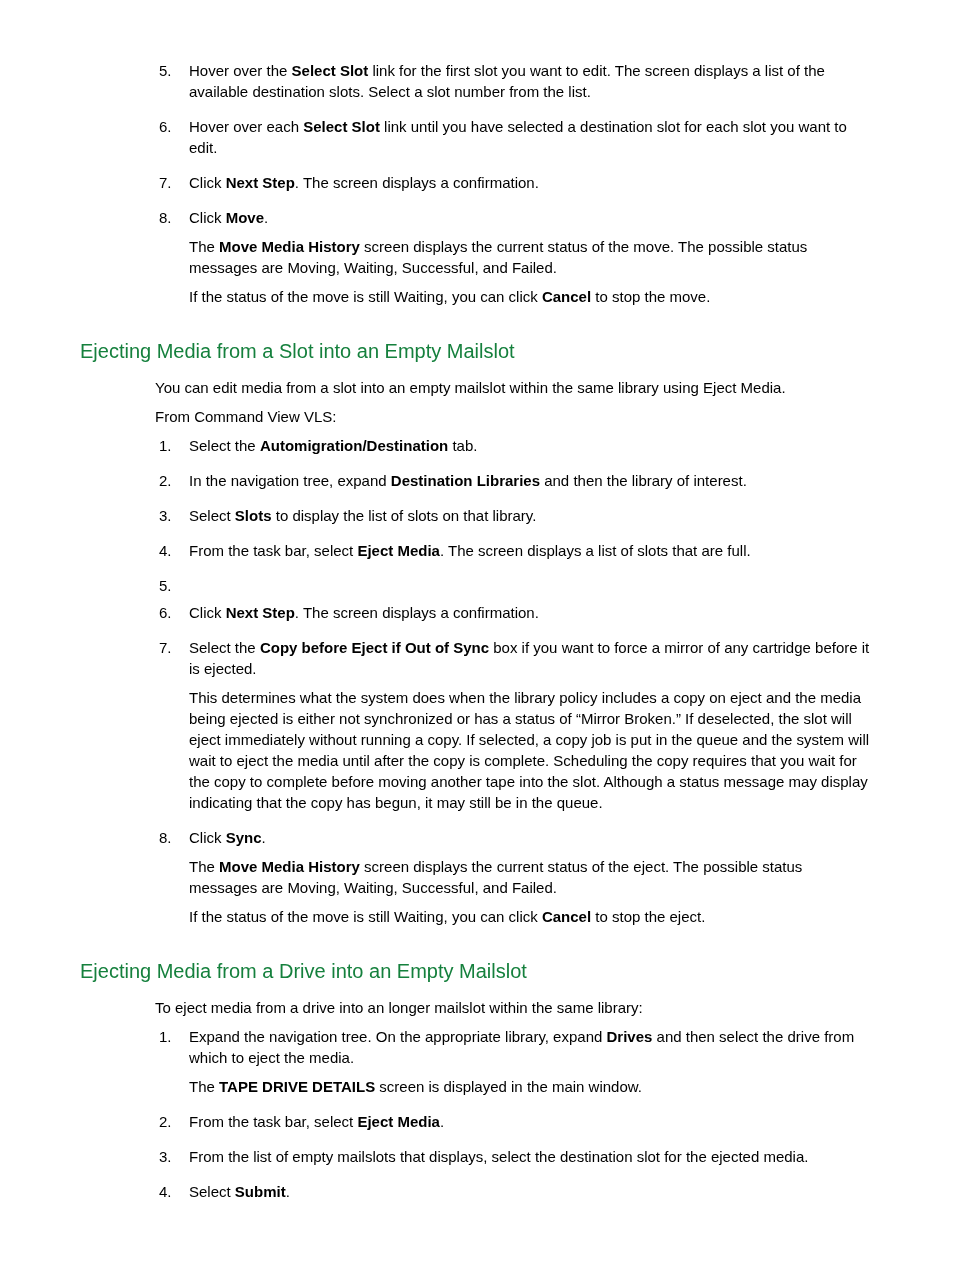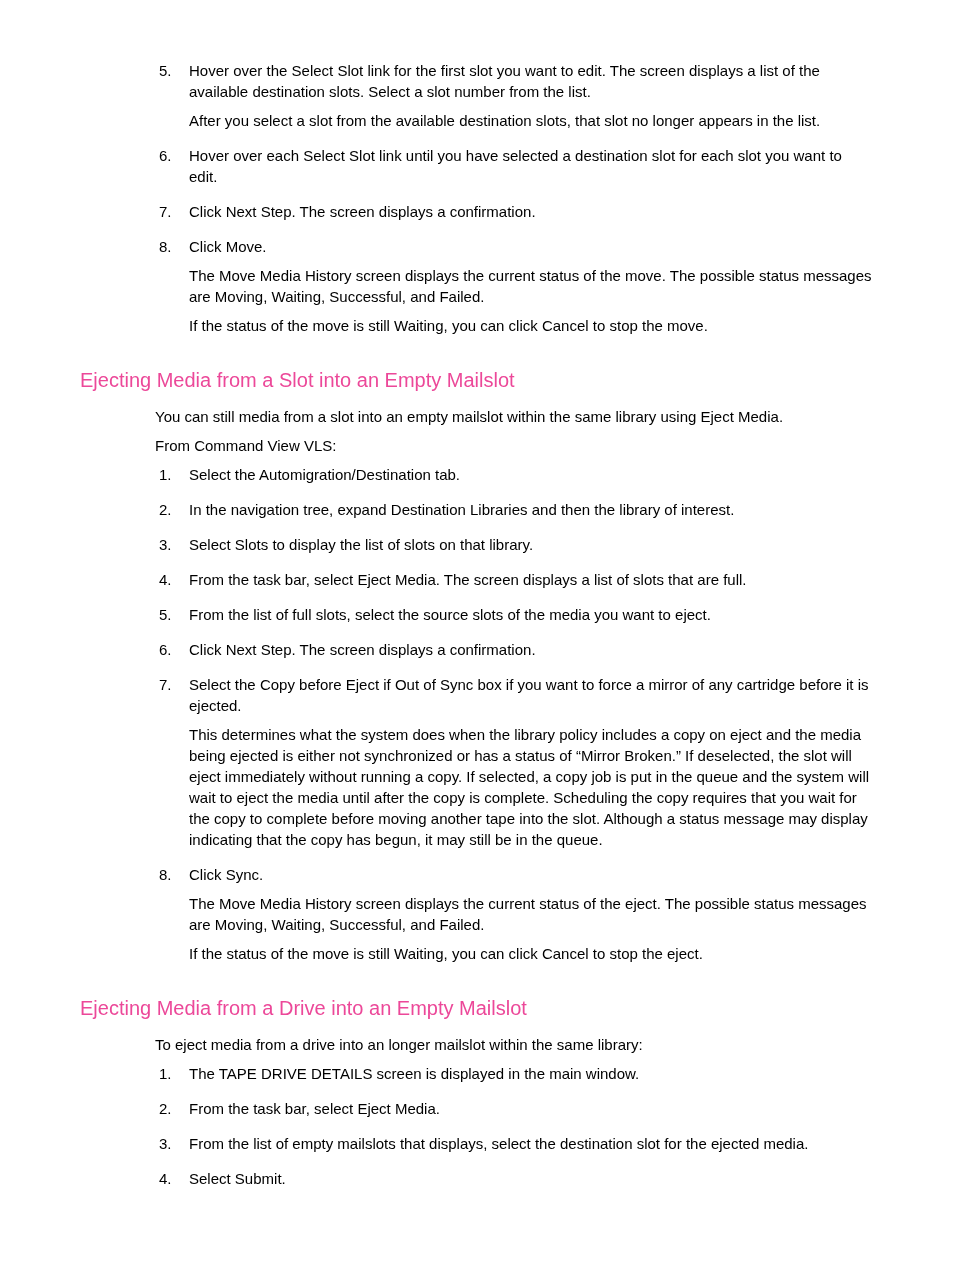--- a/index.html
+++ b/index.html
@@ -8,21 +8,21 @@
     font-size: 15px;
     line-height: 1.4;
     color: #000;
     background: #fff;
     width: 954px;
     min-height: 1271px;
     padding: 60px 80px 40px 80px;
     position: relative;
   }
   .section-heading {
-    color: #ec4899;
+    color: #15803d;
     font-size: 20px;
     font-weight: normal;
     margin: 22px 0 12px 0;
   }
   .intro-text, .body-text {
     margin-left: 75px;
     margin-bottom: 8px;
   }
   .list-block {
     margin-left: 75px;
@@ -36,31 +36,30 @@
     flex-shrink: 0;
     text-align: left;
     padding-left: 4px;
   }
   .list-content {
     flex: 1;
   }
   .list-content p {
     margin-bottom: 8px;
   }
-  .bold { font-weight: normal; }
+  .bold { font-weight: bold; }
 </style>
 </head>
 <body>
 
 <div class="list-block">
     <div class="list-item">
       <div class="list-num">5.</div>
       <div class="list-content">
         <p>Hover over the <span class="bold">Select Slot</span> link for the first slot you want to edit. The screen displays a list of the available destination slots. Select a slot number from the list.</p>
-        <p>After you select a slot from the available destination slots, that slot no longer appears in the list.</p>
       </div>
     </div>
     <div class="list-item">
       <div class="list-num">6.</div>
       <div class="list-content">
         <p>Hover over each <span class="bold">Select Slot</span> link until you have selected a destination slot for each slot you want to edit.</p>
       </div>
     </div>
     <div class="list-item">
       <div class="list-num">7.</div>
@@ -73,21 +72,21 @@
       <div class="list-content">
         <p>Click <span class="bold">Move</span>.</p>
         <p>The <span class="bold">Move Media History</span> screen displays the current status of the move. The possible status messages are Moving, Waiting, Successful, and Failed.</p>
         <p>If the status of the move is still Waiting, you can click <span class="bold">Cancel</span> to stop the move.</p>
       </div>
     </div>
   </div>
 
 <h2 class="section-heading">Ejecting Media from a Slot into an Empty Mailslot</h2>
 <div>
-    <p class="intro-text">You can still media from a slot into an empty mailslot within the same library using Eject Media.</p>
+    <p class="intro-text">You can edit media from a slot into an empty mailslot within the same library using Eject Media.</p>
     <p class="intro-text">From Command View VLS:</p>
   </div>
 <div class="list-block">
     <div class="list-item">
       <div class="list-num">1.</div>
       <div class="list-content">
         <p>Select the <span class="bold">Automigration/Destination</span> tab.</p>
       </div>
     </div>
     <div class="list-item">
@@ -104,21 +103,20 @@
     </div>
     <div class="list-item">
       <div class="list-num">4.</div>
       <div class="list-content">
         <p>From the task bar, select <span class="bold">Eject Media</span>. The screen displays a list of slots that are full.</p>
       </div>
     </div>
     <div class="list-item">
       <div class="list-num">5.</div>
       <div class="list-content">
-        <p>From the list of full slots, select the source slots of the media you want to eject.</p>
       </div>
     </div>
     <div class="list-item">
       <div class="list-num">6.</div>
       <div class="list-content">
         <p>Click <span class="bold">Next Step</span>. The screen displays a confirmation.</p>
       </div>
     </div>
     <div class="list-item">
       <div class="list-num">7.</div>
@@ -138,20 +136,21 @@
   </div>
 
 <h2 class="section-heading">Ejecting Media from a Drive into an Empty Mailslot</h2>
 <div>
     <p class="intro-text">To eject media from a drive into an longer mailslot within the same library:</p>
   </div>
 <div class="list-block">
     <div class="list-item">
       <div class="list-num">1.</div>
       <div class="list-content">
+        <p>Expand the navigation tree. On the appropriate library, expand <span class="bold">Drives</span> and then select the drive from which to eject the media.</p>
         <p>The <span class="bold">TAPE DRIVE DETAILS</span> screen is displayed in the main window.</p>
       </div>
     </div>
     <div class="list-item">
       <div class="list-num">2.</div>
       <div class="list-content">
         <p>From the task bar, select <span class="bold">Eject Media</span>.</p>
       </div>
     </div>
     <div class="list-item">

